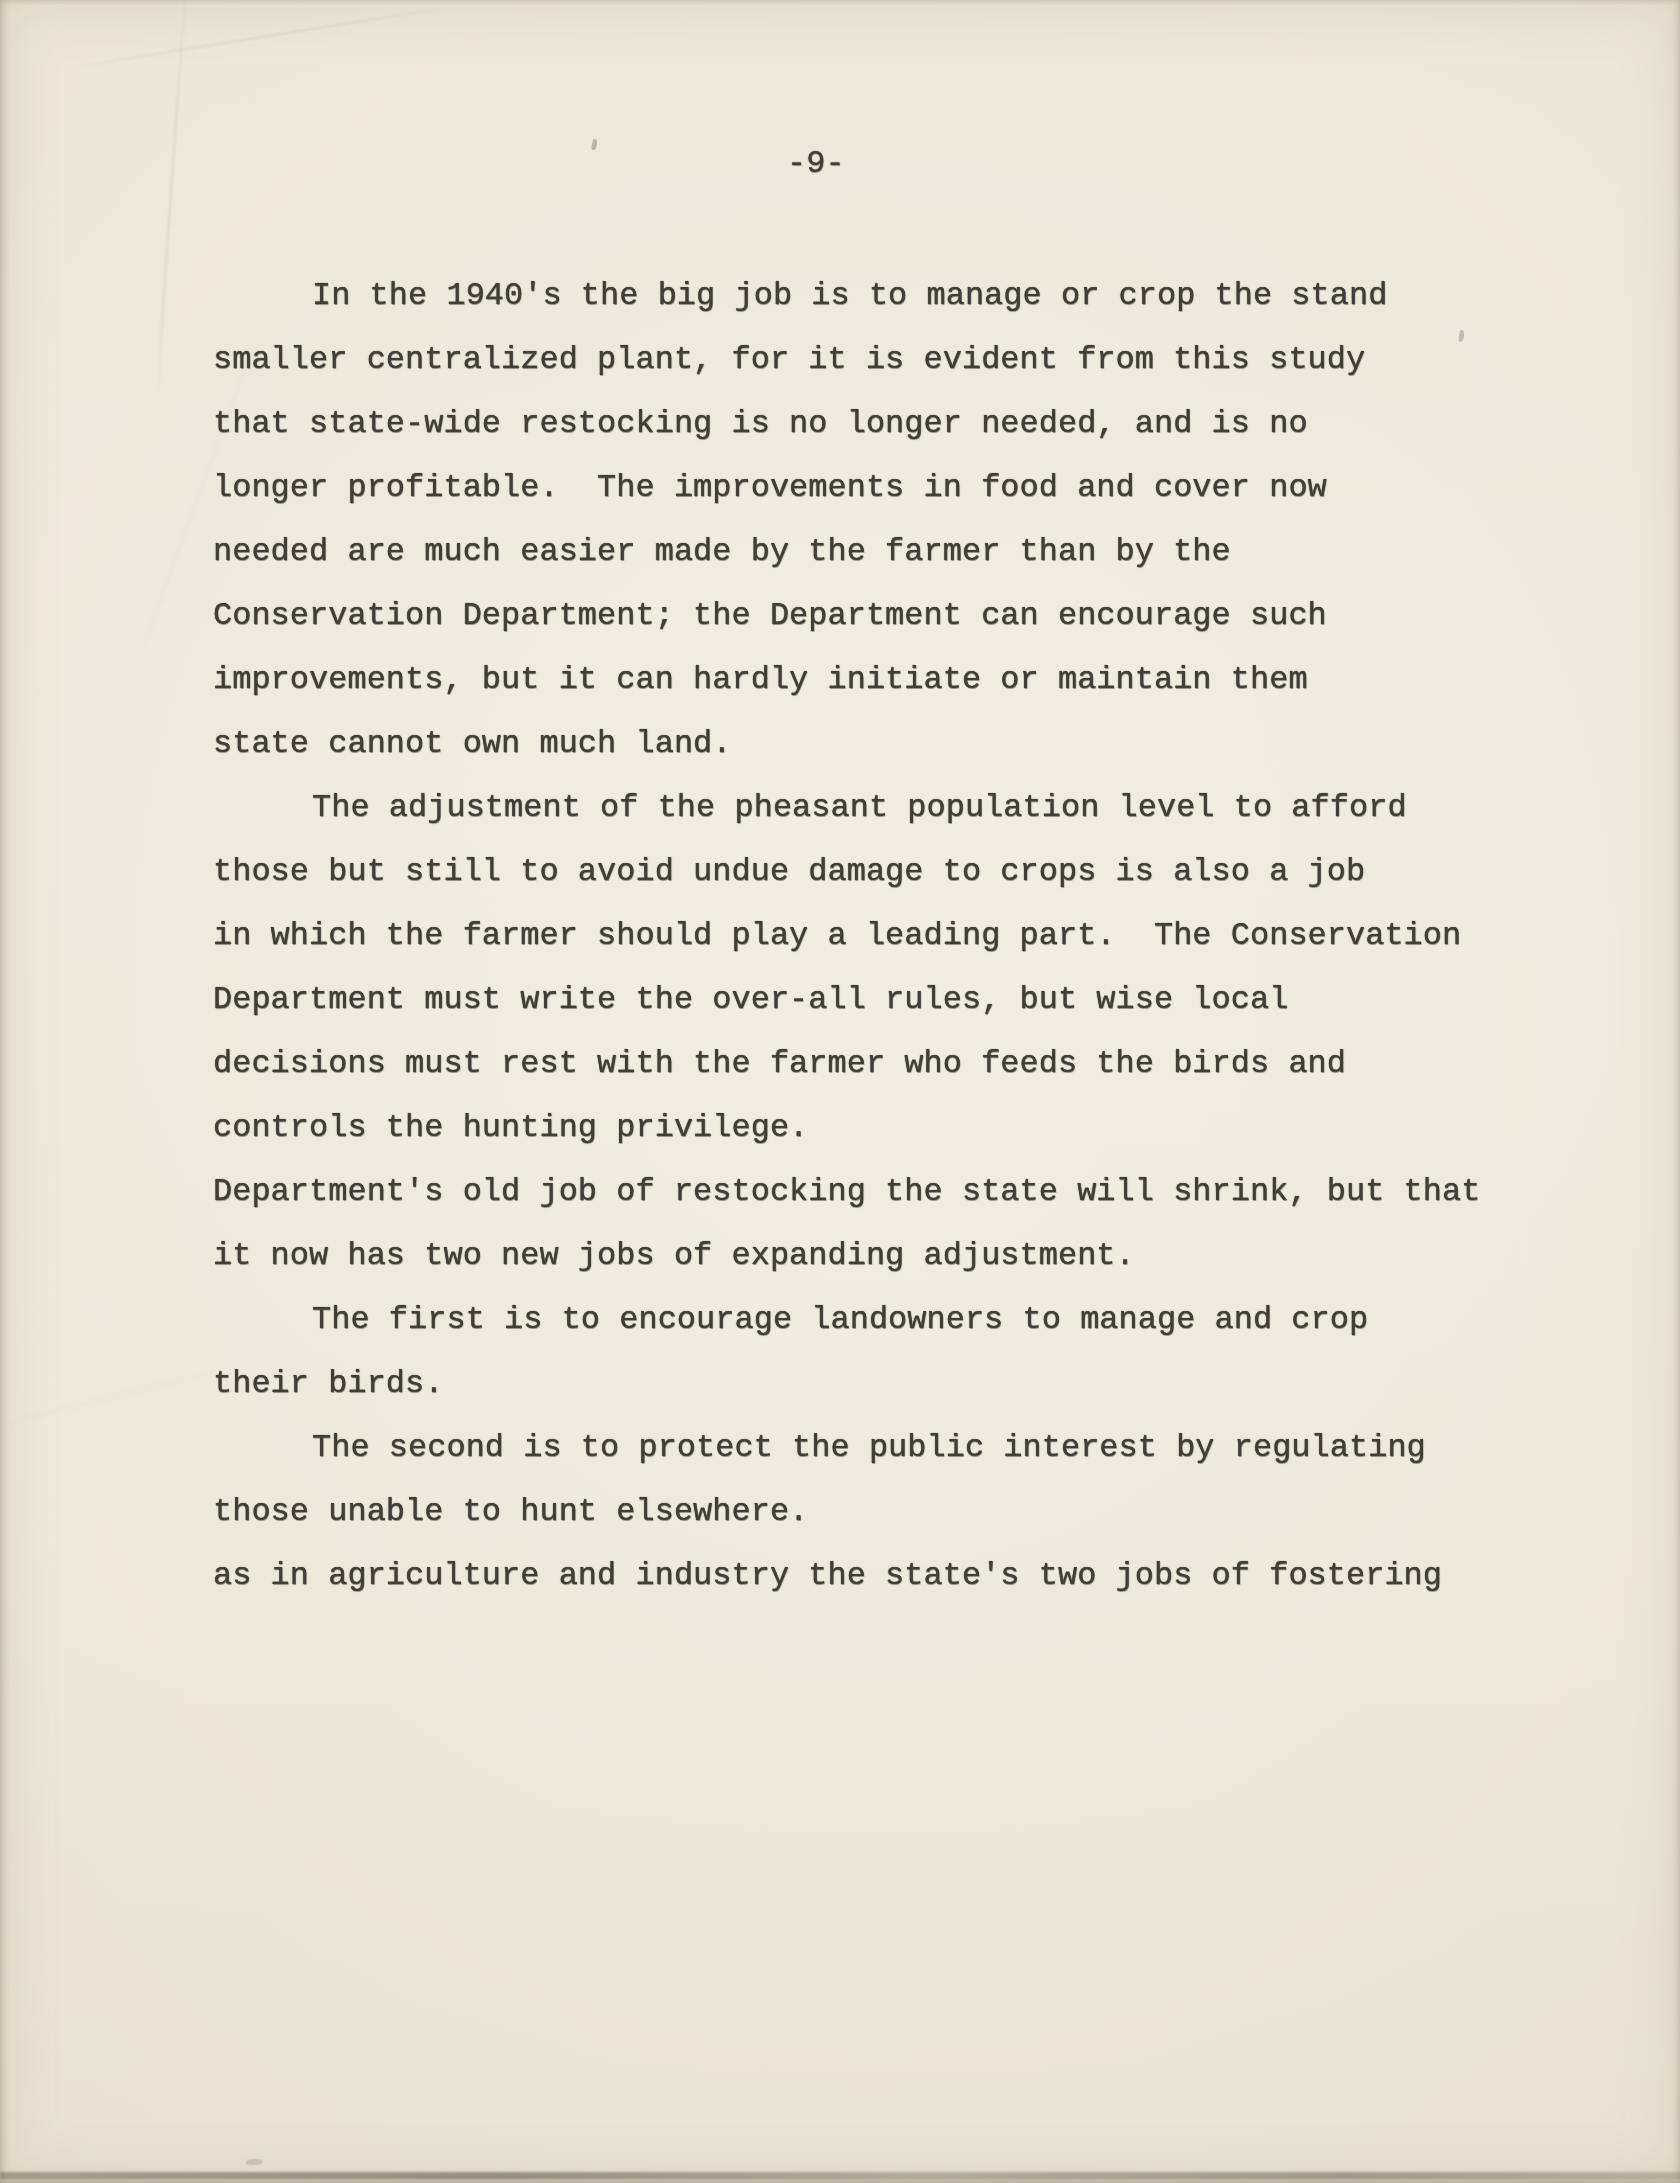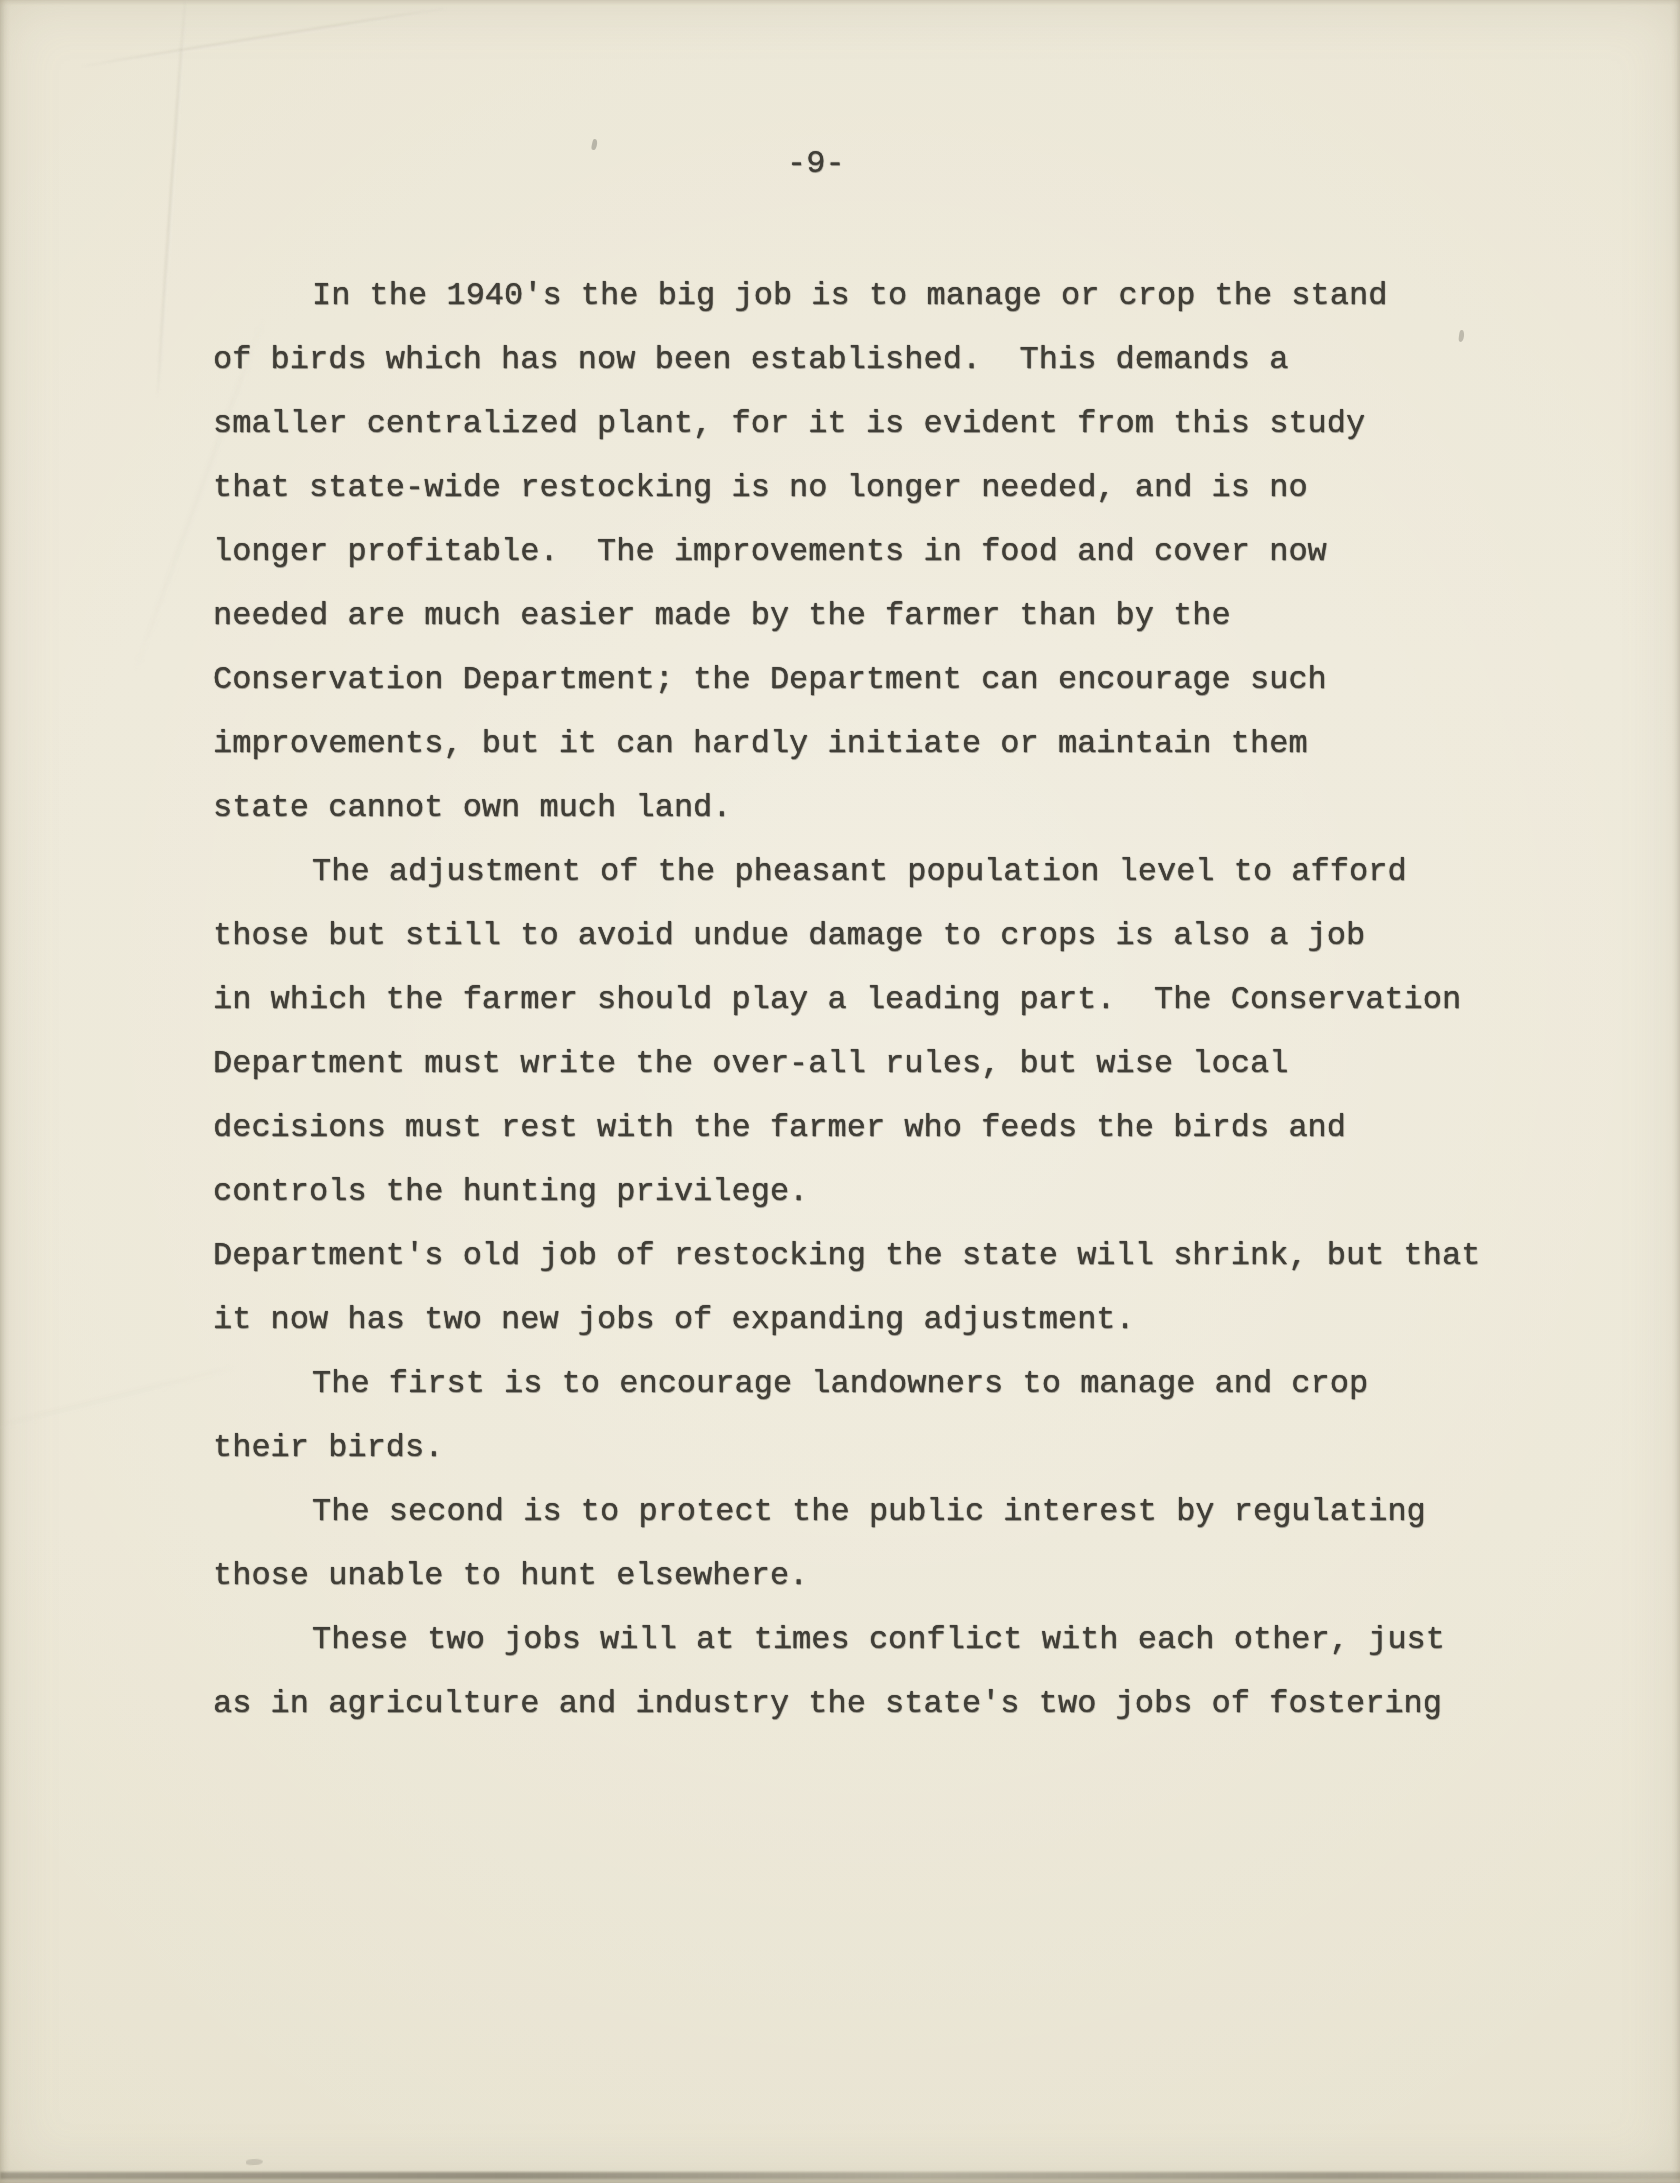--- a/index.html
+++ b/index.html
@@ -119,21 +119,20 @@
 
   <div class="ink-speck speck-1"></div>
   <div class="ink-speck speck-2"></div>
   <div class="ink-speck speck-3"></div>
 
   <div class="page-number ink">-9-</div>
 
   <div class="typescript-body ink">
       <div class="paragraph">
         <div class="line indent">In the 1940's the big job is to manage or crop the stand</div>
-        <div class="line">of birds which has now been established.  This demands a</div>
         <div class="line">smaller centralized plant, for it is evident from this study</div>
         <div class="line">that state-wide restocking is no longer needed, and is no</div>
         <div class="line">longer profitable.  The improvements in food and cover now</div>
         <div class="line">needed are much easier made by the farmer than by the</div>
         <div class="line">Conservation Department; the Department can encourage such</div>
         <div class="line">improvements, but it can hardly initiate or maintain them</div>
         <div class="line">state cannot own much land.</div>
       </div>
       <div class="paragraph">
         <div class="line indent">The adjustment of the pheasant population level to afford</div>
@@ -149,19 +148,18 @@
       </div>
       <div class="paragraph">
         <div class="line indent">The first is to encourage landowners to manage and crop</div>
         <div class="line">their birds.</div>
       </div>
       <div class="paragraph">
         <div class="line indent">The second is to protect the public interest by regulating</div>
         <div class="line">those unable to hunt elsewhere.</div>
       </div>
       <div class="paragraph">
-        <div class="line indent">These two jobs will at times conflict with each other, just</div>
         <div class="line">as in agriculture and industry the state's two jobs of fostering</div>
       </div>
     </div>
 
 </div>
 
 
 </body></html>

